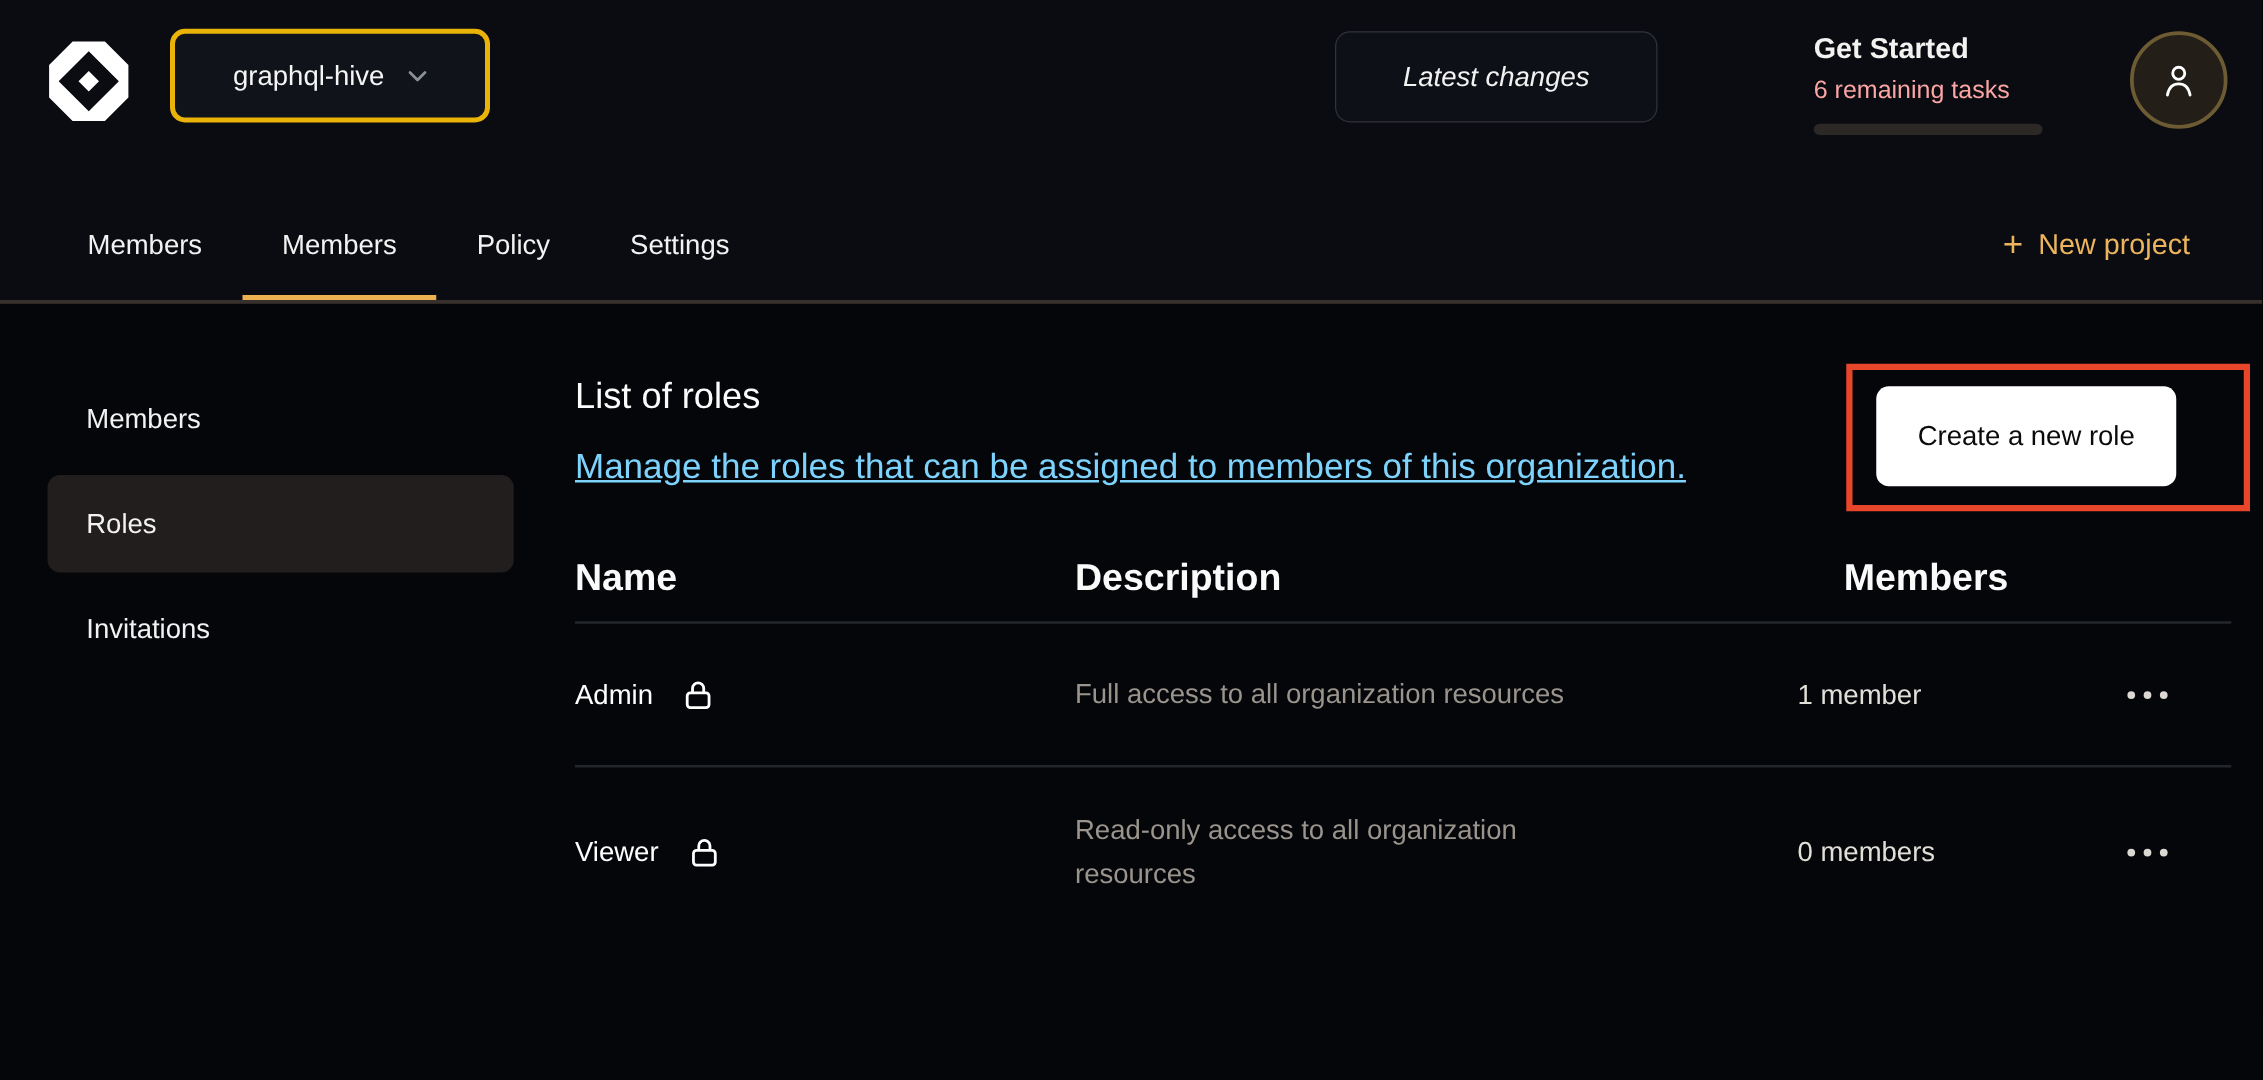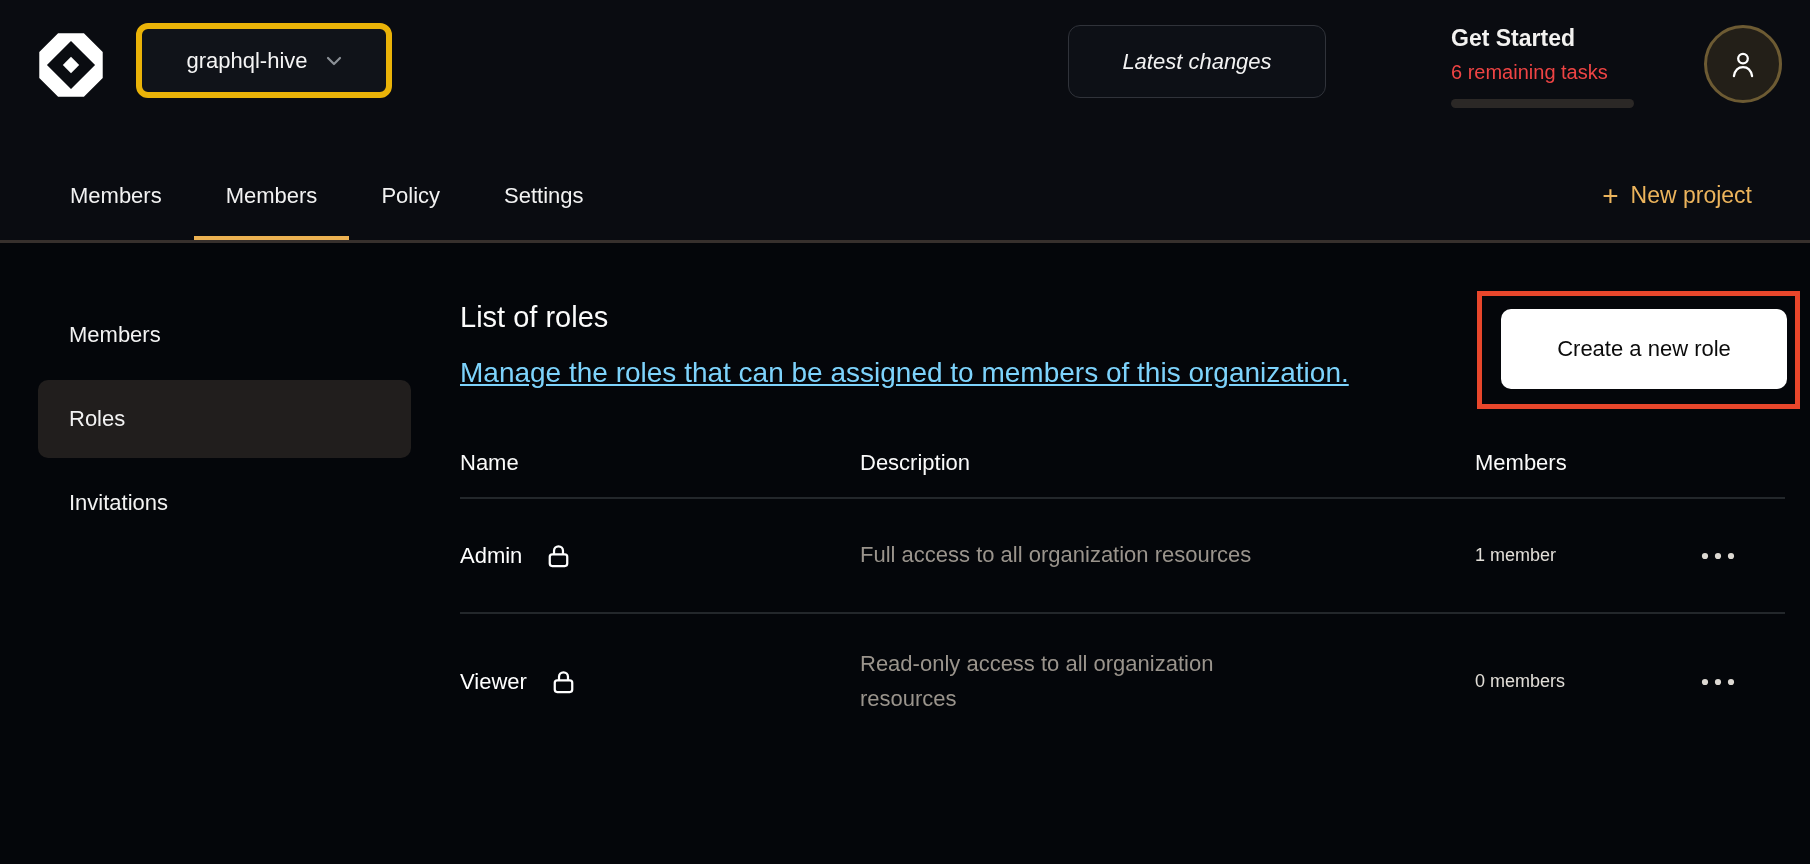--- a/index.html
+++ b/index.html
@@ -8,33 +8,33 @@
     position:relative; width:1810px; height:864px;
     background:#0a0c11; overflow:hidden;
     font-family:"Liberation Sans", sans-serif; color:#fff;
   }
   .content-bg { position:absolute; top:243px; left:0; width:1810px; height:621px; background:#04060a; }
 
   
   .logo { position:absolute; left:36px; top:30px; width:70px; height:70px; }
   .org-btn {
     position:absolute; left:136px; top:23px; width:256px; height:75px;
-    background:#101319; border:6px solid #eab308; border-radius:12px;
+    background:#101319; border:4px solid #eab308; border-radius:12px;
     display:flex; align-items:center; justify-content:center; gap:18px;
     font-size:22px; color:#f5f5f5; cursor:pointer;
   }
   .latest-btn {
     position:absolute; left:1068px; top:25px; width:258px; height:73px;
     background:#0d1016; border:1px solid #30333a; border-radius:12px;
     display:flex; align-items:center; justify-content:center;
     font-size:22px; color:#f2f2f2; cursor:pointer;font-style:italic;
   }
   .get-started { position:absolute; left:1423px; top:25px; width:183px;margin-left:28px; }
   .gs-title { font-size:23px; font-weight:600; color:#f3f2f0; }
-  .gs-sub { margin-top:9px; font-size:20px; color:#ef4444; }
+  .gs-sub { margin-top:9px; font-size:20px; color:#fca5a5; }
   .gs-bar { margin-top:15px; width:183px; height:9px; border-radius:5px; background:#2b2826; }
   .avatar {
     position:absolute; left:1704px; top:25px; width:78px; height:78px;
     border-radius:50%; border:3px solid #6d5b33; background:#231f18;
     display:flex; align-items:center; justify-content:center; cursor:pointer;
   }
 
   
   .tabbar { position:absolute; left:38px; top:150px; height:91px; display:flex; }
   .tab {
@@ -63,40 +63,40 @@
   
   .main { position:absolute; left:460px; top:243px; width:1325px; height:621px; }
   .page-title { position:absolute; left:0; top:58px; font-size:29px; font-weight:400; color:#fbfbfb; }
   .page-sub { position:absolute; left:0; top:114px; font-size:28px; color:#7dd3fc;text-decoration:underline; }
 
   .annotation {
     position:absolute; left:1017px; top:48px; width:323px; height:118px;
     border:5px solid #e8462b; pointer-events:none;
   }
   .create-btn {
-    position:absolute; left:1041px; top:66px; width:286px; height:80px;
+    position:absolute; left:1041px; top:66px; width:240px; height:80px;
     background:#ffffff; border:none; border-radius:10px;
     display:flex; align-items:center; justify-content:center;
     font-size:22px; color:#0b0b0b; font-family:"Liberation Sans",sans-serif; cursor:pointer;
   }
 
   .thead { position:absolute; left:0; top:186px; width:1325px; height:68px; }
   .th { position:absolute; top:0; height:68px; display:flex; align-items:center;
-        font-size:22px; font-weight:400; color:#fafafa; }
+        font-size:30px; font-weight:700; color:#fafafa; }
   .th.c-name { left:0; } .th.c-desc { left:400px; } .th.c-members { left:1015px; }
 
   .sep { position:absolute; left:0; width:1325px; height:2px; background:#23272b; }
   .sep.s1 { top:254px; } .sep.s2 { top:369px; }
 
   .row { position:absolute; left:0; width:1325px; }
   .row1 { top:256px; height:113px; } .row2 { top:371px; height:135px; }
   .cell { position:absolute; top:0; height:100%; display:flex; align-items:center; }
   .cell.c-name { left:0; gap:23px; font-size:22px; color:#ffffff; }
   .cell.c-desc { left:400px; width:455px; font-size:22px; color:#9a948c; line-height:1.55; }
-  .cell.c-members { left:1015px; font-size:18px; color:#e2ded8; }
+  .cell.c-members { left:978px; font-size:22px; color:#e2ded8; }
   .cell.c-menu { left:1233px; width:50px; justify-content:center; cursor:pointer; }
 
   .lock { width:27px; height:28px; }
   svg { display:block; }
 </style>
 </head>
 <body>
 
 <div id="app">
   <div class="content-bg"></div>

